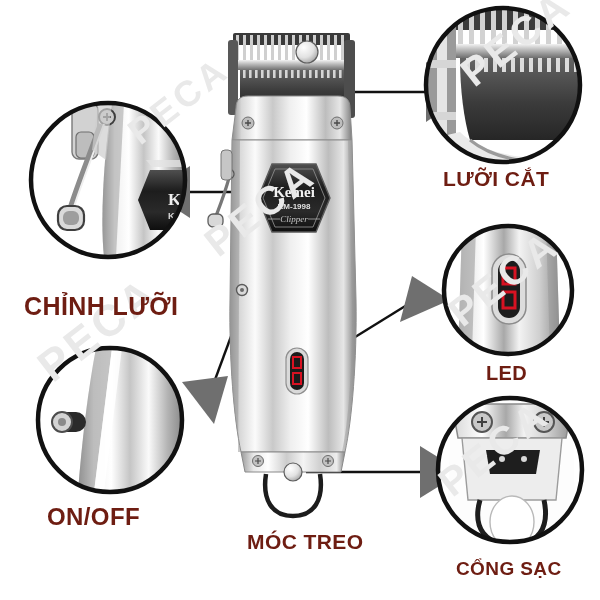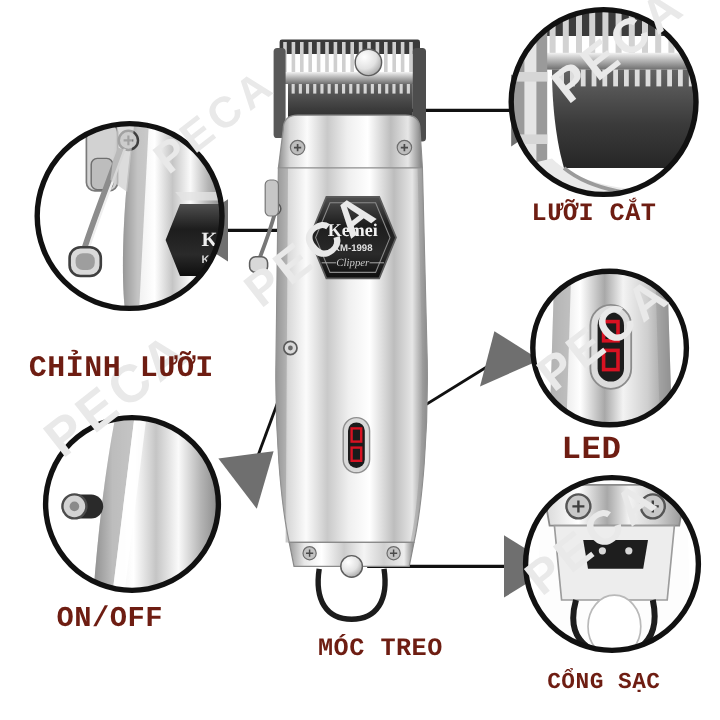--- a/index.html
+++ b/index.html
@@ -9,21 +9,21 @@
     font-family:"Liberation Sans", sans-serif;
     overflow:hidden;
     position:relative;
   }
   #stage{position:absolute;left:0;top:0;width:600px;height:600px;background:#fff;}
   #stage svg{position:absolute;left:0;top:0;}
   .cap-label{
     position:absolute;
     color:#6e1d12;
     font-weight:bold;
-    font-family:Liberation Mono, monospace;
+    font-family:Liberation Sans, sans-serif;
     letter-spacing:0.4px;
     white-space:nowrap;
     line-height:1;
   }
   .wm{
     position:absolute;
     color:#e9e9e9;
     font-weight:bold;
     font-family:"Liberation Sans", sans-serif;
     letter-spacing:4px;
@@ -383,21 +383,21 @@
   <div class="wm" style="left:196px;top:230px;font-size:40px;">PECA</div>
   <div class="wm" style="left:440px;top:300px;font-size:40px;">PECA</div>
   <div class="wm" style="left:452px;top:60px;font-size:40px;">PECA</div>
   <div class="wm" style="left:430px;top:470px;font-size:40px;">PECA</div>
   <div class="wm" style="left:120px;top:120px;font-size:36px;">PECA</div>
 
   <div class="cap-label" style="left:24px;top:253px;font-size:25px;margin-top:41px;">CHỈNH LƯỠI</div>
 
   <div class="cap-label" style="left:443px;top:168px;font-size:21px;">LƯỠI CẮT</div>
 
-  <div class="cap-label" style="left:468px;top:363px;font-size:27px;text-align:center;">LED</div>
+  <div class="cap-label" style="left:486px;top:363px;font-size:20px;text-align:center;">LED</div>
 
   <div class="cap-label" style="left:47px;top:505px;font-size:24px;">ON/OFF</div>
 
-  <div class="cap-label" style="left:247px;top:531px;font-size:21px;margin-left:18px;">MÓC TREO</div>
+  <div class="cap-label" style="left:247px;top:531px;font-size:21px;">MÓC TREO</div>
 
   <div class="cap-label" style="left:456px;top:559px;font-size:19px;">CỔNG SẠC</div>
 
 </div>
 
 </body></html>

